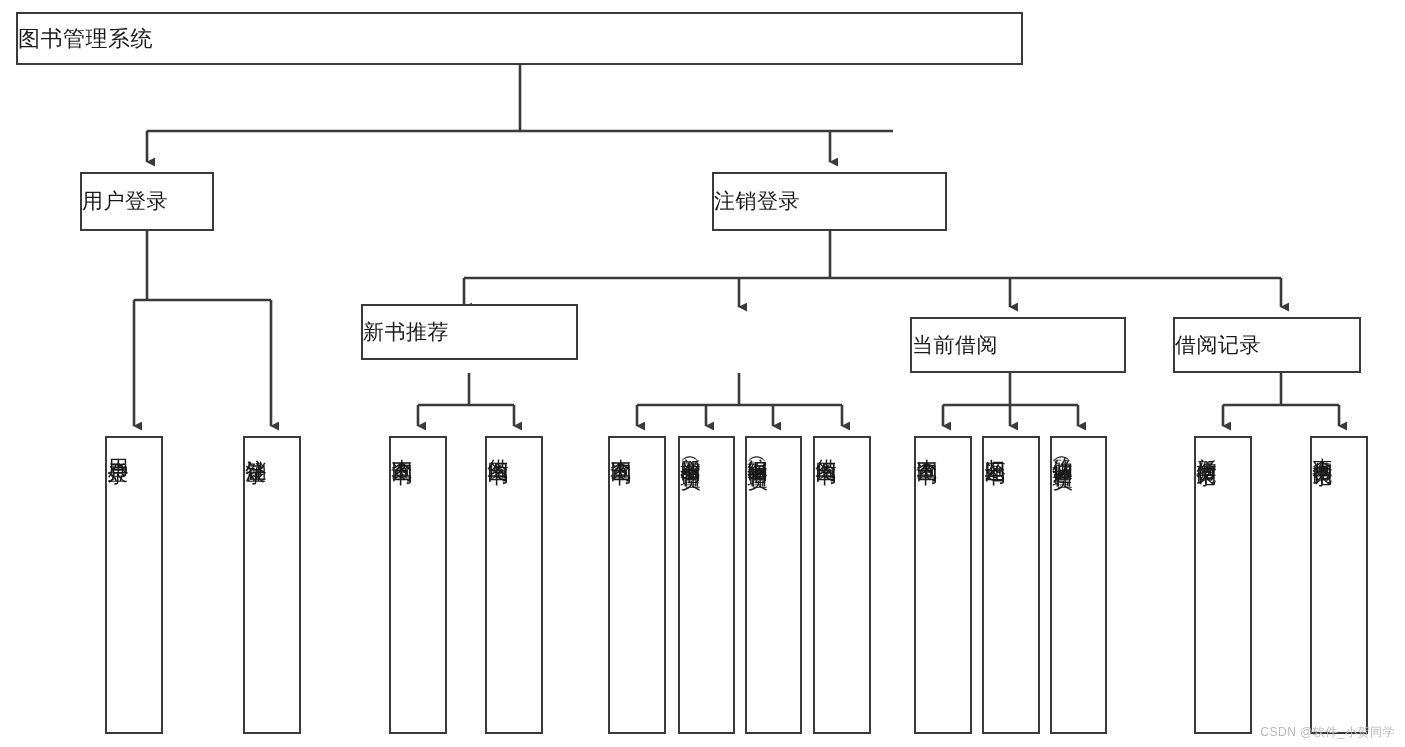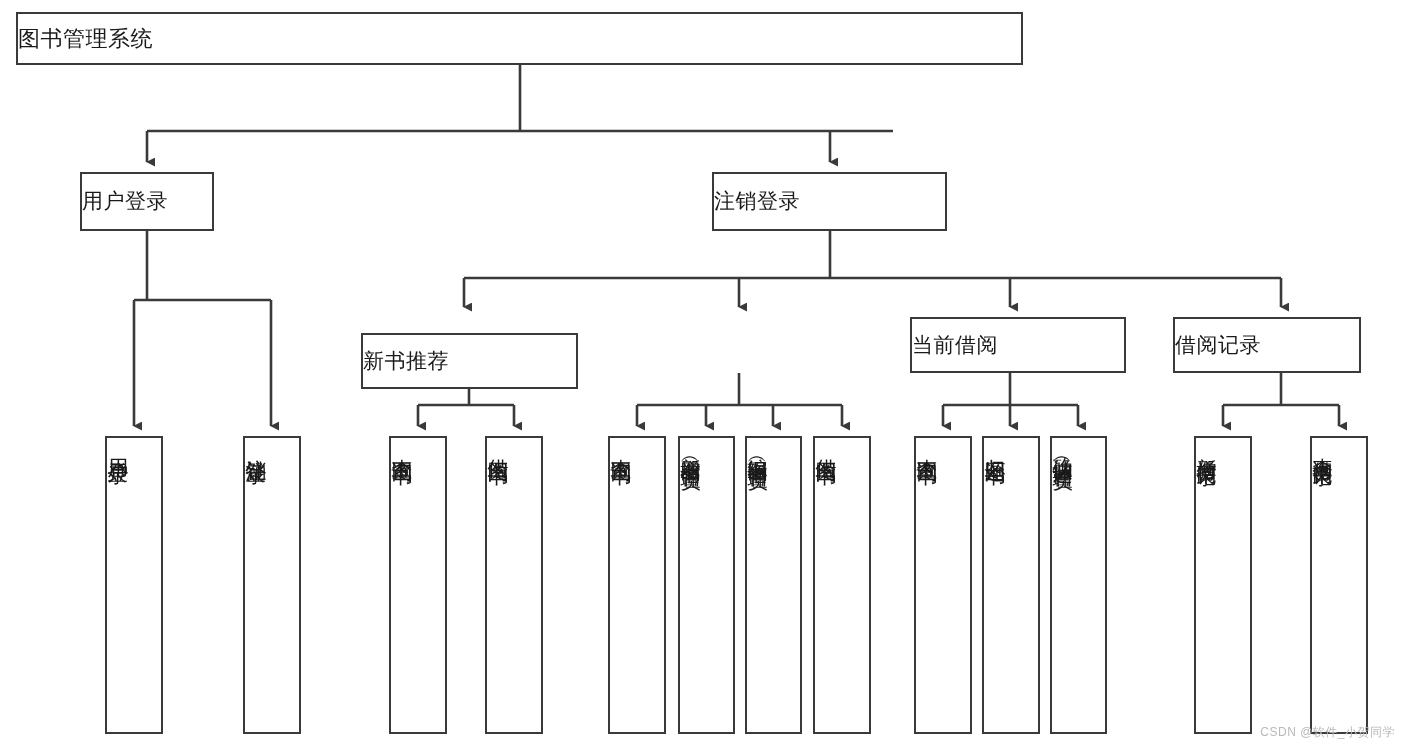--- a/index.html
+++ b/index.html
@@ -135,21 +135,21 @@
     <span class="label">图书管理系统</span>
   </div>
 
   <div class="node horiz" style="left:80px; top:172px; width:134px; height:59px;">
     <span class="label">用户登录</span>
   </div>
   <div class="node horiz" style="left:712px; top:172px; width:235px; height:59px;">
     <span class="label">注销登录</span>
   </div>
 
-  <div class="node horiz" style="left:361px; top:333px; width:217px; height:56px;">
+  <div class="node horiz" style="left:361px; top:304px; width:217px; height:56px;">
     <span class="label">新书推荐</span>
   </div>
   <div class="node horiz" style="left:902px; top:317px; width:216px; height:56px;margin-left:8px;">
     <span class="label">当前借阅</span>
   </div>
   <div class="node horiz" style="left:1173px; top:317px; width:188px; height:56px;">
     <span class="label">借阅记录</span>
   </div>
 
   <div class="node vert" style="left:105px; top:436px; width:58px; height:298px;">

